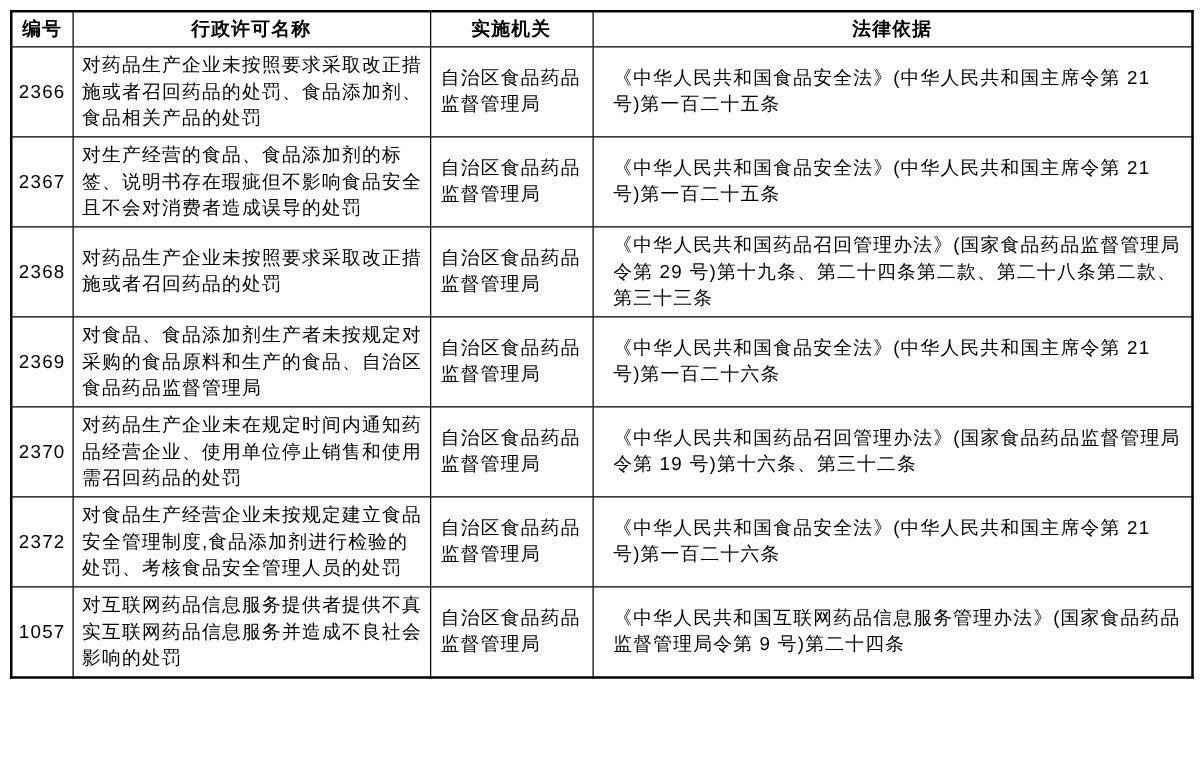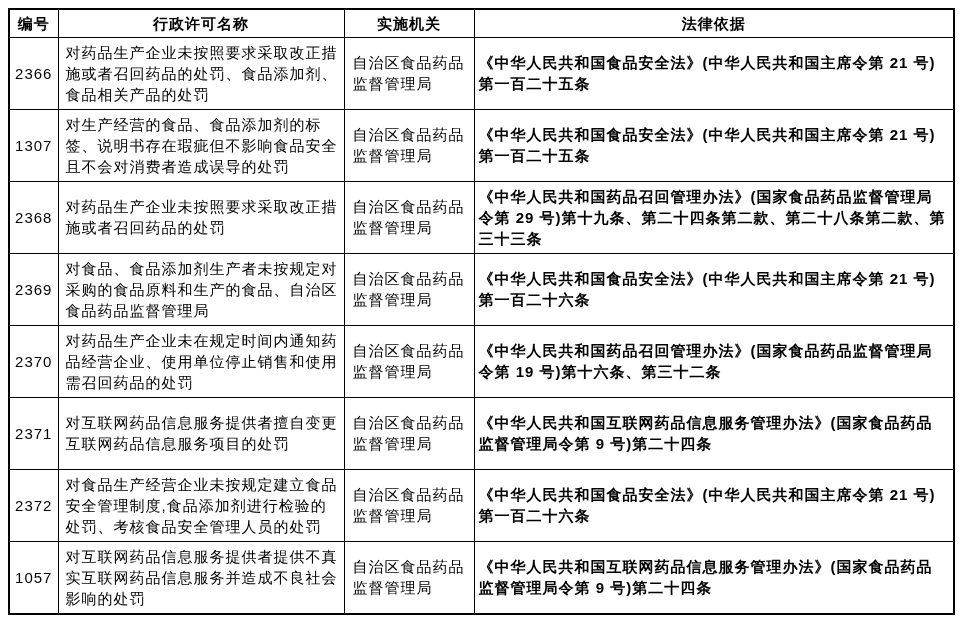--- a/index.html
+++ b/index.html
@@ -53,23 +53,22 @@
   }
   td.cell-name {
     padding: 4px 5px 4px 7px;
     text-align: left;
   }
   td.cell-agency {
     padding: 4px 5px 4px 8px;
     text-align: left;
   }
   td.cell-legal {
-    padding: 4px 6px 4px 4px;
+    padding: 4px 6px 4px 16px;
     text-align: left;
-    font-weight: bold;
   }
 </style>
 </head>
 <body>
 
 <div class="page">
   <table class="license-table">
     <colgroup>
       <col class="c-id">
       <col class="c-name">
@@ -85,21 +84,21 @@
       </tr>
     </thead>
     <tbody>
         <tr>
     <td class="cell-id">2366</td>
     <td class="cell-name">对药品生产企业未按照要求采取改正措施或者召回药品的处罚、食品添加剂、食品相关产品的处罚</td>
     <td class="cell-agency">自治区食品药品监督管理局</td>
     <td class="cell-legal">《中华人民共和国食品安全法》(中华人民共和国主席令第 21 号)第一百二十五条</td>
   </tr>
         <tr>
-    <td class="cell-id">1307</td>
+    <td class="cell-id">2367</td>
     <td class="cell-name">对生产经营的食品、食品添加剂的标签、说明书存在瑕疵但不影响食品安全且不会对消费者造成误导的处罚</td>
     <td class="cell-agency">自治区食品药品监督管理局</td>
     <td class="cell-legal">《中华人民共和国食品安全法》(中华人民共和国主席令第 21 号)第一百二十五条</td>
   </tr>
         <tr>
     <td class="cell-id">2368</td>
     <td class="cell-name">对药品生产企业未按照要求采取改正措施或者召回药品的处罚</td>
     <td class="cell-agency">自治区食品药品监督管理局</td>
     <td class="cell-legal">《中华人民共和国药品召回管理办法》(国家食品药品监督管理局令第 29 号)第十九条、第二十四条第二款、第二十八条第二款、第三十三条</td>
   </tr>
@@ -109,26 +108,20 @@
     <td class="cell-agency">自治区食品药品监督管理局</td>
     <td class="cell-legal">《中华人民共和国食品安全法》(中华人民共和国主席令第 21 号)第一百二十六条</td>
   </tr>
         <tr>
     <td class="cell-id">2370</td>
     <td class="cell-name">对药品生产企业未在规定时间内通知药品经营企业、使用单位停止销售和使用需召回药品的处罚</td>
     <td class="cell-agency">自治区食品药品监督管理局</td>
     <td class="cell-legal">《中华人民共和国药品召回管理办法》(国家食品药品监督管理局令第 19 号)第十六条、第三十二条</td>
   </tr>
         <tr>
-    <td class="cell-id">2371</td>
-    <td class="cell-name">对互联网药品信息服务提供者擅自变更互联网药品信息服务项目的处罚</td>
-    <td class="cell-agency">自治区食品药品监督管理局</td>
-    <td class="cell-legal">《中华人民共和国互联网药品信息服务管理办法》(国家食品药品监督管理局令第 9 号)第二十四条</td>
-  </tr>
-        <tr>
     <td class="cell-id">2372</td>
     <td class="cell-name">对食品生产经营企业未按规定建立食品安全管理制度,食品添加剂进行检验的处罚、考核食品安全管理人员的处罚</td>
     <td class="cell-agency">自治区食品药品监督管理局</td>
     <td class="cell-legal">《中华人民共和国食品安全法》(中华人民共和国主席令第 21 号)第一百二十六条</td>
   </tr>
         <tr>
     <td class="cell-id">1057</td>
     <td class="cell-name">对互联网药品信息服务提供者提供不真实互联网药品信息服务并造成不良社会影响的处罚</td>
     <td class="cell-agency">自治区食品药品监督管理局</td>
     <td class="cell-legal">《中华人民共和国互联网药品信息服务管理办法》(国家食品药品监督管理局令第 9 号)第二十四条</td>

